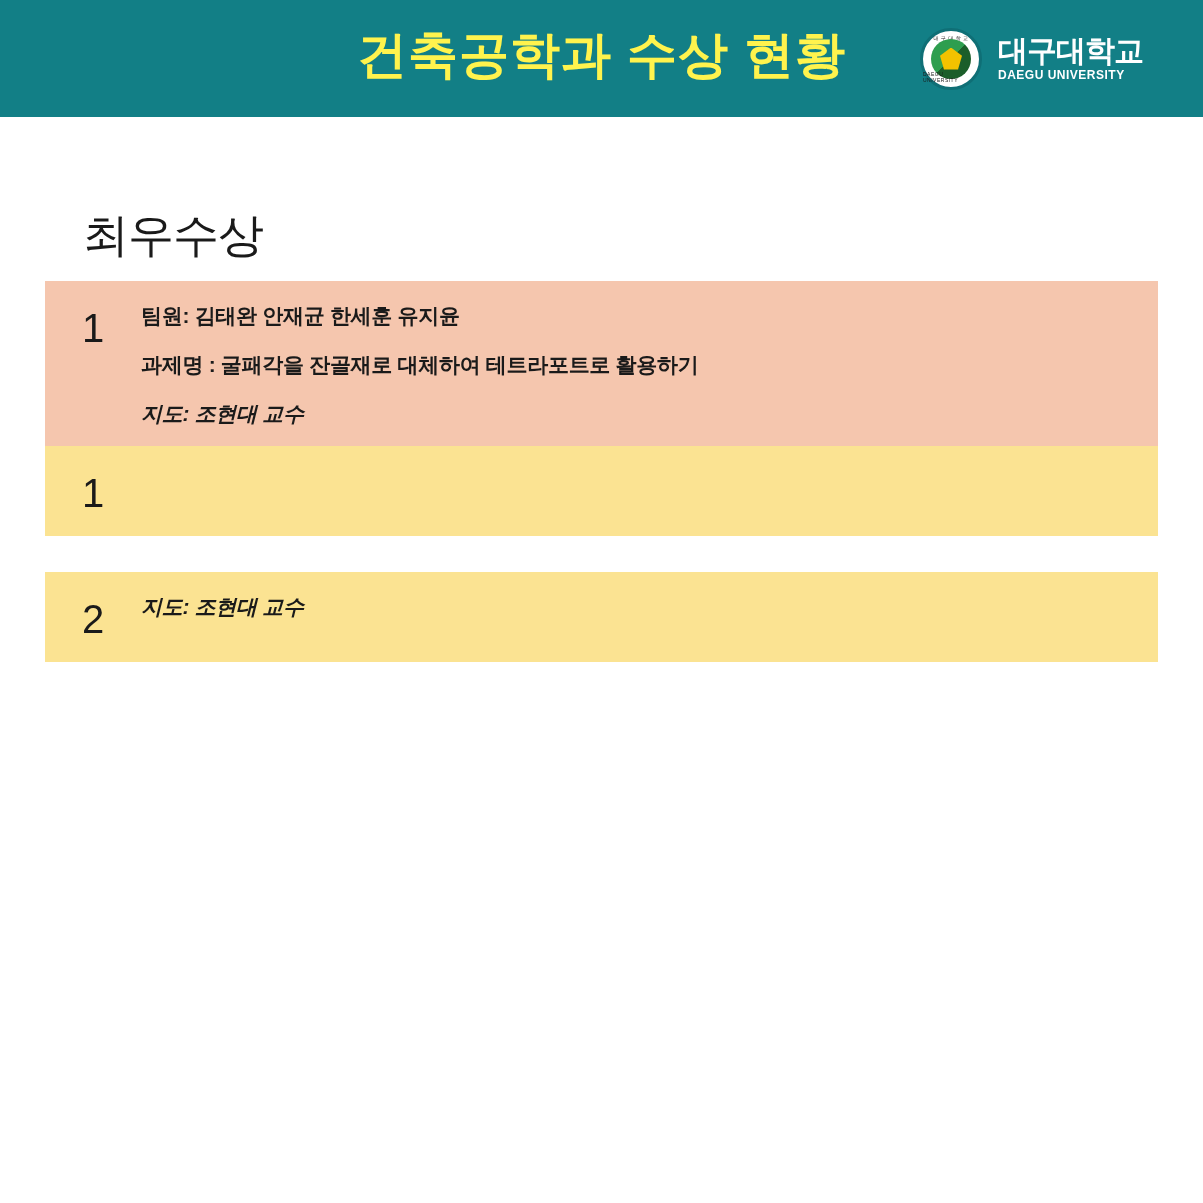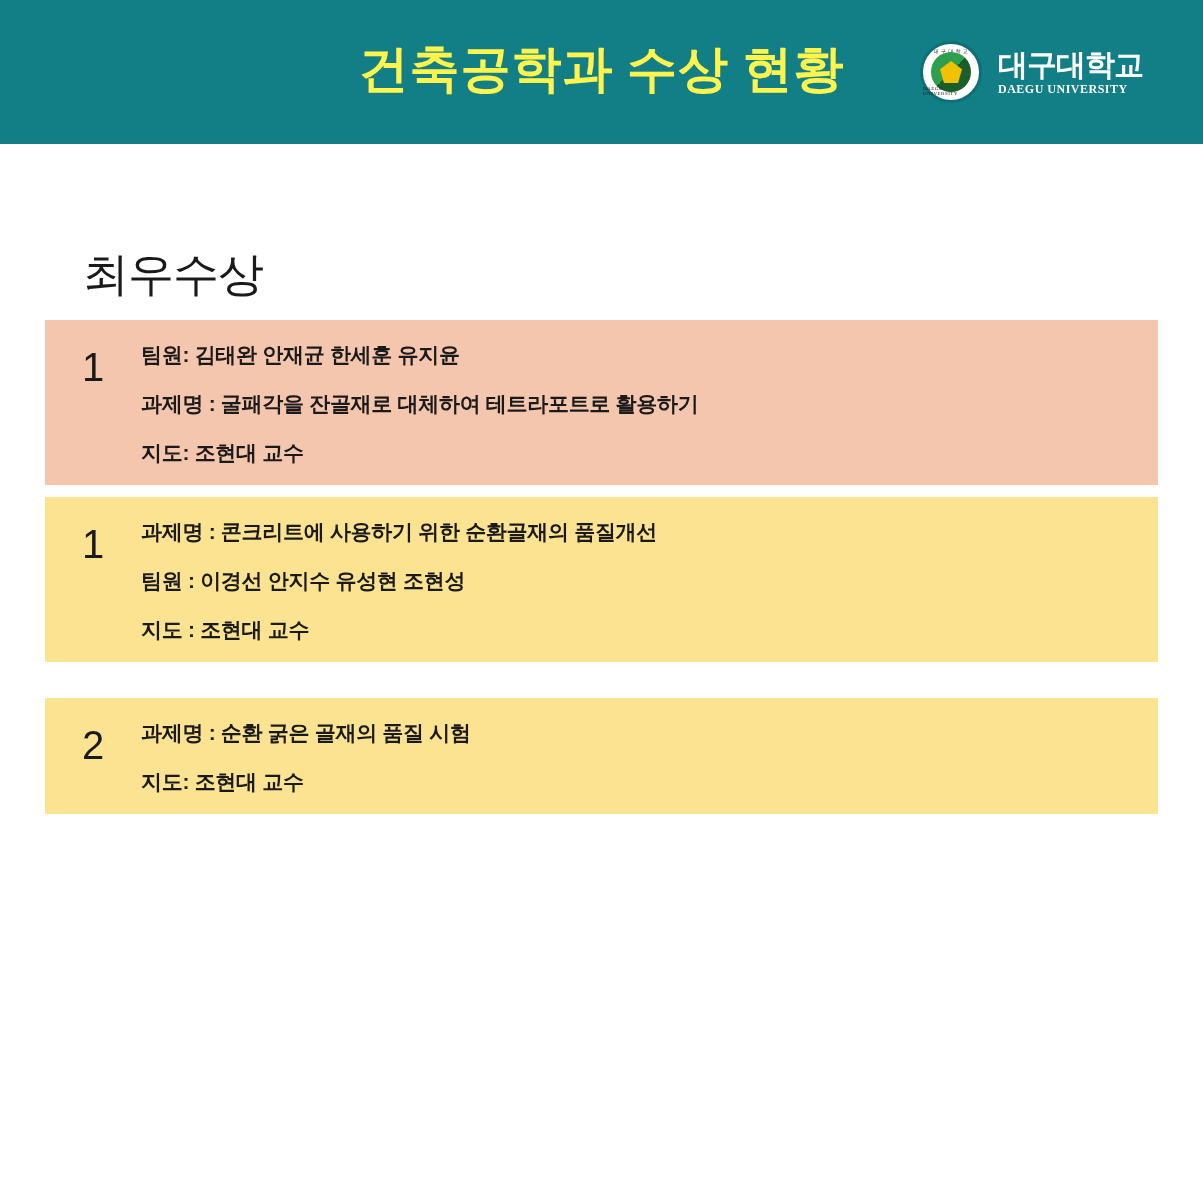--- a/index.html
+++ b/index.html
@@ -11,27 +11,26 @@
     height: 1203px;
     background: #ffffff;
     font-family: "Liberation Sans", "DejaVu Sans", sans-serif;
     overflow: hidden;
   }
 
   
   .header {
     position: relative;
     width: 1203px;
-    height: 144px;
+    height: 117px;
     background: #127f86;
     display: flex;
     align-items: center;
     justify-content: center;
     box-sizing: border-box;
-    font-family: Liberation Serif, serif;
   }
   .header-title {
     font-size: 50px;
     font-weight: bold;
     color: #fff34d;
     letter-spacing: 1px;
     text-align: center;
     margin: 0;
     padding: 0 0 6px 0;
     line-height: 1.1;
@@ -102,21 +101,21 @@
     letter-spacing: 0.5px;
     margin-top: 3px;
   }
 
   
   .content {
     padding: 0 45px;
     box-sizing: border-box;
   }
   .section {
-    margin-top: 12px;
+    margin-top: 0;
   }
   .section-title {
     font-size: 46px;
     font-weight: normal;
     color: #1a1a1a;
     margin: 0 0 14px 38px;
     letter-spacing: -1px;
   }
   .section-1 .section-title { padding-top: 88px; }
   .section-2 .section-title { padding-top: 82px; }
@@ -146,21 +145,21 @@
     padding-right: 30px;
   }
   .card-line {
     font-size: 21px;
     font-weight: bold;
     color: #1a1a1a;
     line-height: 1.0;
     margin: 0 0 28px 0;
     letter-spacing: -0.3px;
   }
-  .card-line:last-child { margin-bottom: 0; }
+  .card-line:last-child { margin-bottom: 0; font-style: italic; }
 </style>
 </head>
 <body>
 
 <div class="header">
   <h1 class="header-title">건축공학과 수상 현황</h1>
   <div class="logo-wrap">
     <div class="logo-mark">
       <span class="ring-text top">대 구 대 학 교</span>
       <span class="logo-inner"></span>
@@ -185,31 +184,25 @@
         <p class="card-line">과제명 : 굴패각을 잔골재로 대체하여 테트라포트로 활용하기</p>
         <p class="card-line">지도: 조현대 교수</p>
       </div>
     </div>
   </div>
 
   <div class="section section-2">
 
     <div class="award-card card-yellow">
       <div class="rank-num">1</div>
-      <div class="card-lines">
-        <p class="card-line">과제명 : 콘크리트에 사용하기  위한 순환골재의 품질개선</p>
-        <p class="card-line">팀원 : 이경선 안지수 유성현 조현성</p>
-        <p class="card-line">지도 : 조현대 교수</p>
-      </div>
     </div>
 
     <div class="card-gap"></div>
 
     <div class="award-card card-yellow">
       <div class="rank-num">2</div>
       <div class="card-lines">
-        <p class="card-line">과제명 : 순환 굵은 골재의 품질 시험</p>
         <p class="card-line">지도: 조현대 교수</p>
       </div>
     </div>
   </div>
 
 </div>
 
 </body></html>

